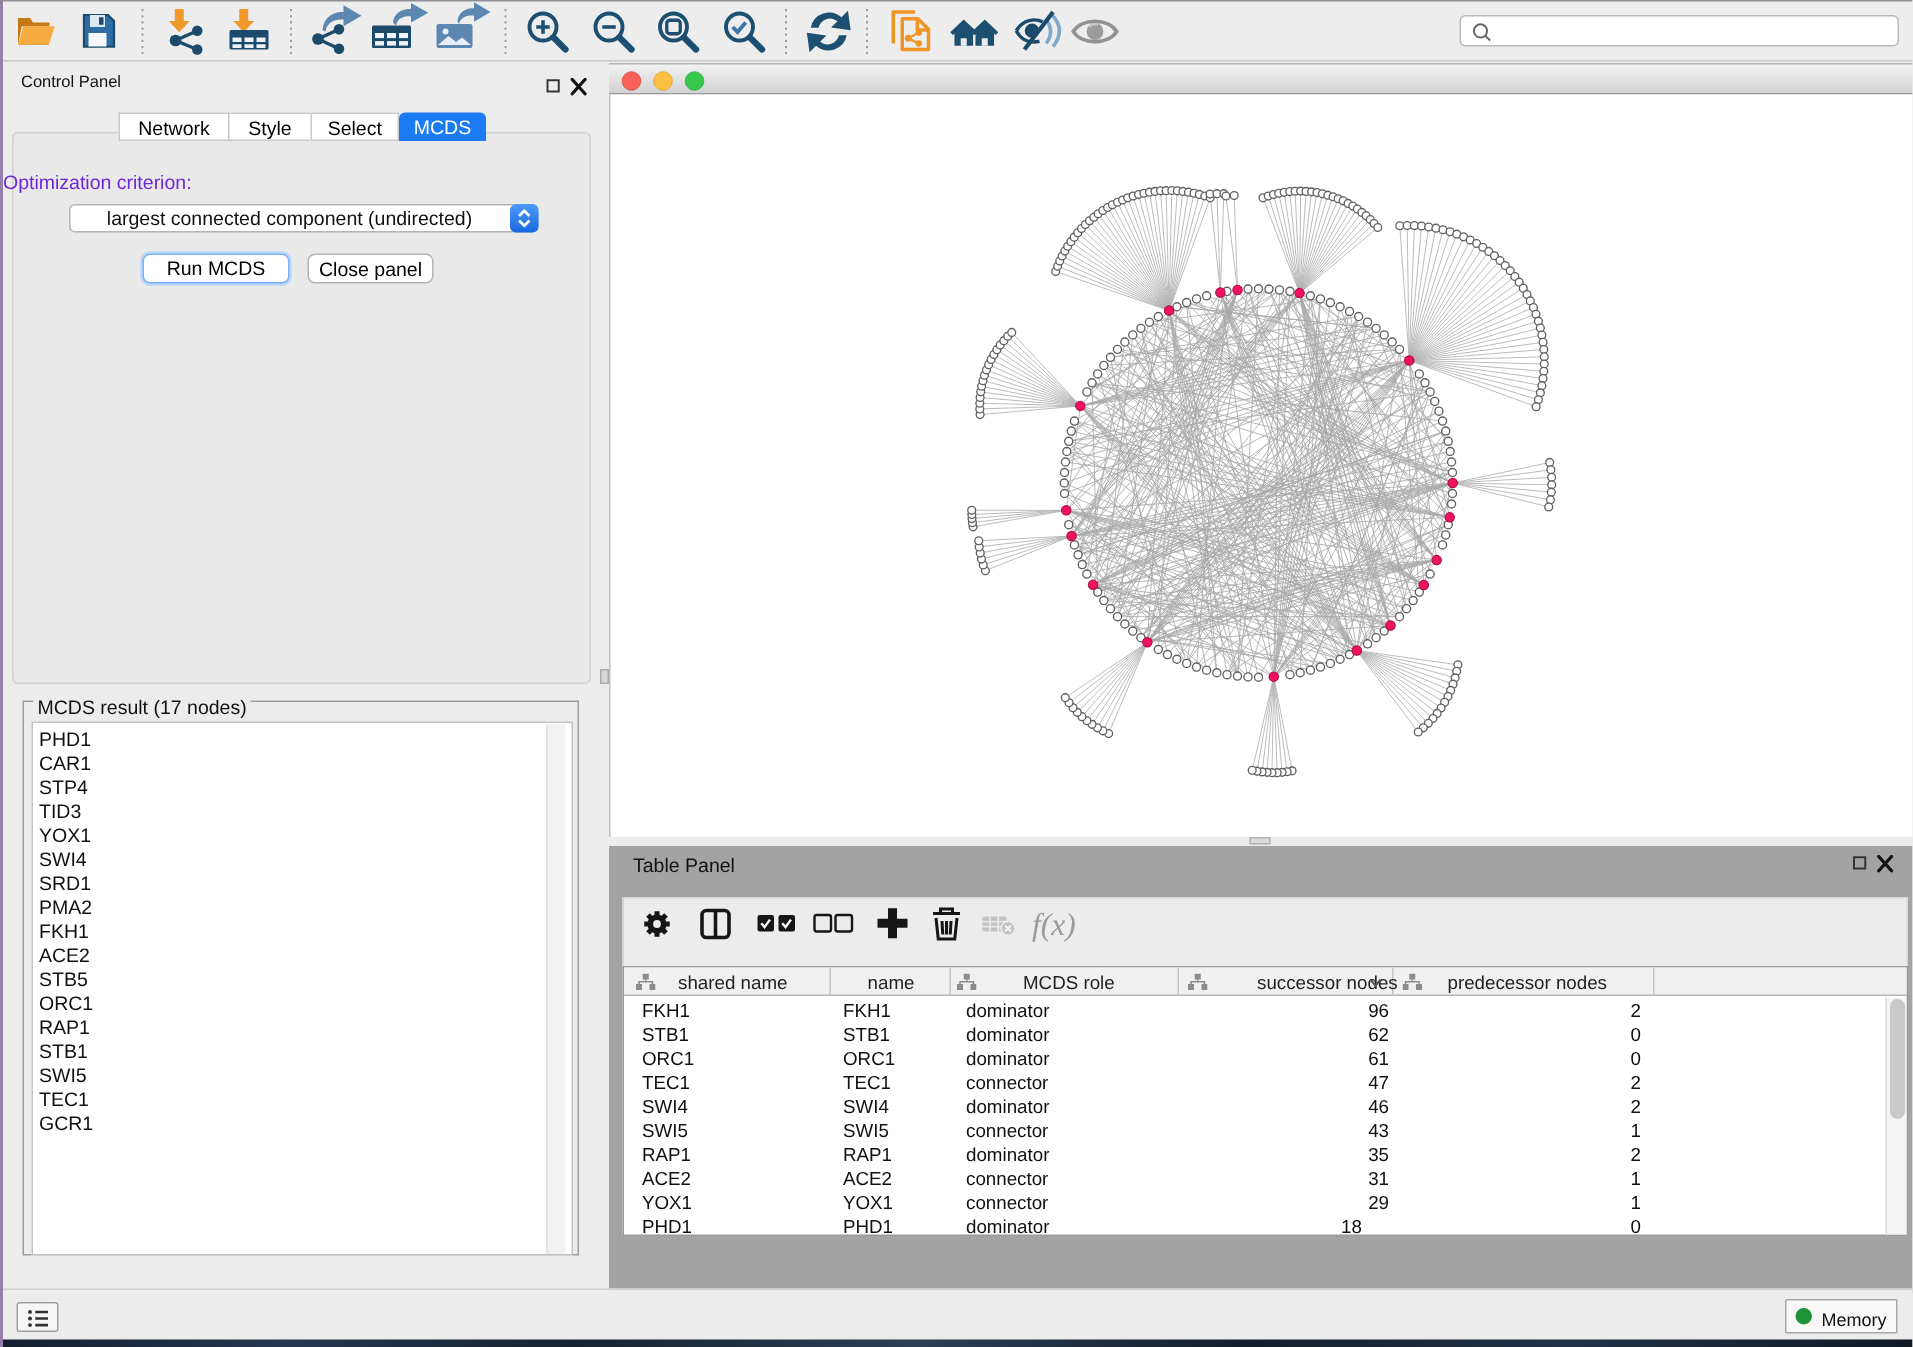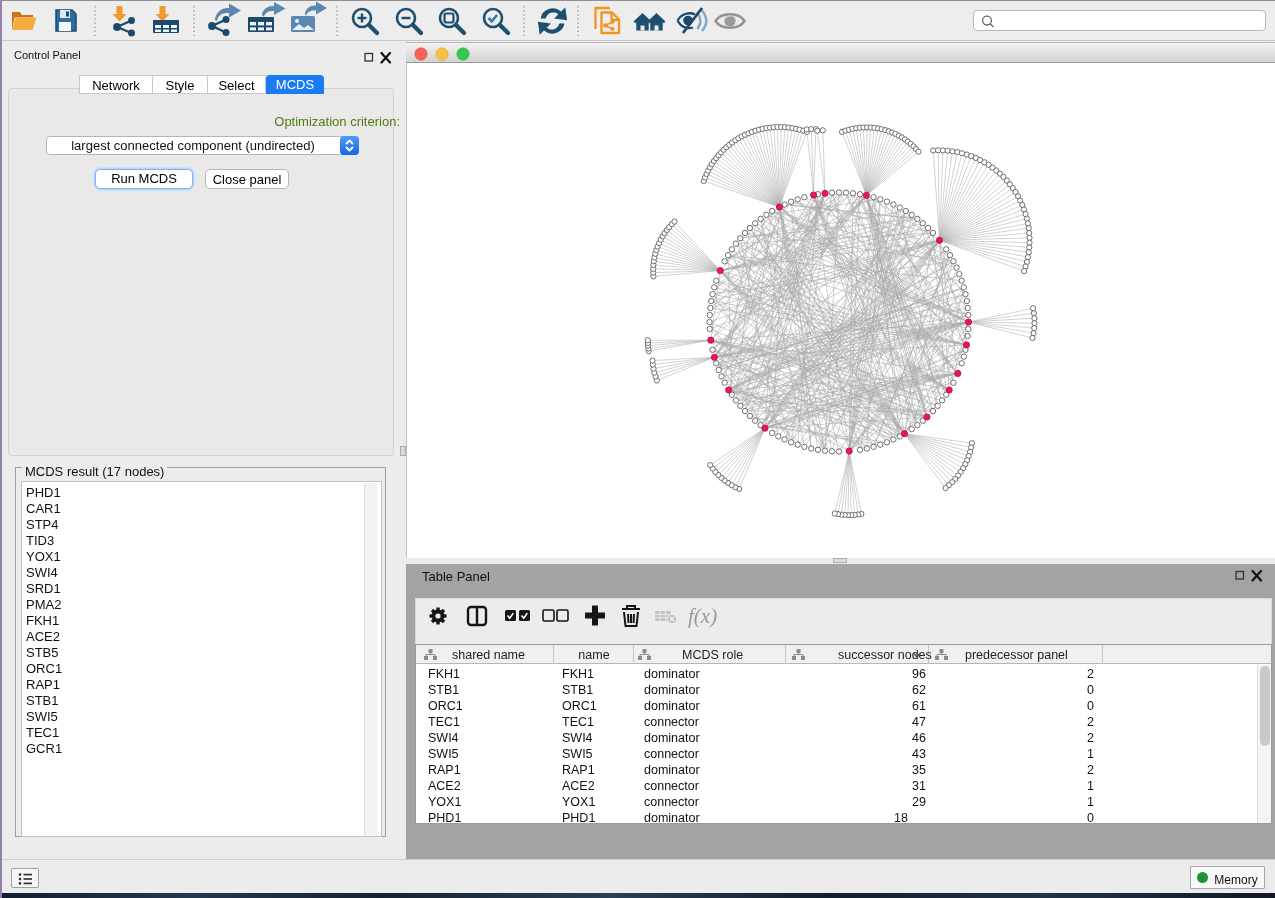--- a/index.html
+++ b/index.html
@@ -183,21 +183,21 @@
   </svg>
 
   <div class="abs" style="left:6px;top:46px;width:386px;height:368px;background:#e9e9e9;border:1px solid #d2d2d2;border-radius:4px;"></div>
 
   <div class="abs" style="left:77px;top:33px;height:19px;display:flex;font-size:13px;text-align:center;">
     <div style="background:#fff;border:1px solid #c8c8c8;border-right:none;width:73px;padding-top:2px;">Network</div>
     <div style="background:#fff;border:1px solid #c8c8c8;border-right:none;width:55px;padding-top:2px;">Style</div>
     <div style="background:#fff;border:1px solid #c8c8c8;width:59px;padding-top:2px;">Select</div>
     <div style="background:#1a7bf4;color:#fff;border-radius:4px 4px 0 0;width:58px;padding-top:2px;">MCDS</div>
   </div>
-  <div class="abs" style="left:0px;top:72px;width:398px;text-align:right;font-size:13px;color:#4d7c0f;">Optimization criterion:</div>
+  <div class="abs" style="left:0px;top:72px;width:398px;text-align:left;font-size:13px;color:#6d28d9;">Optimization criterion:</div>
 
   <div class="abs" style="left:44px;top:94px;width:313px;height:19px;background:#fff;border:1px solid #b5b5b5;border-radius:4px;font-size:13px;">
     <div class="abs" style="left:0;top:1px;width:292px;text-align:center;color:#111;">largest connected component (undirected)</div>
     <div class="abs" style="right:-1px;top:-1px;width:19px;height:19px;background:linear-gradient(#4f9bfa,#1767e0);border-radius:4px;">
       <svg width="19" height="19" viewBox="0 0 19 19">
           <path d="M6 8 L9.5 4.5 L13 8 M6 11 L9.5 14.5 L13 11" fill="none" stroke="#fff" stroke-width="1.8" stroke-linejoin="round"></path>
         </svg>
     </div>
   </div>
 
@@ -1094,21 +1094,21 @@
     <div class="abs" style="left:0;top:0;width:855px;height:19px;background:#f0f0f0;border-bottom:1px solid #b6b6b6;font-size:12.5px;color:#222;">
       <div class="abs" style="left:0;top:0;width:138px;height:19px;border-right:1px solid #c6c6c6;"></div>
       <div class="abs" style="left:138px;top:0;width:80px;height:19px;border-right:1px solid #c6c6c6;"></div>
       <div class="abs" style="left:218px;top:0;width:152px;height:19px;border-right:1px solid #c6c6c6;"></div>
       <div class="abs" style="left:370px;top:0;width:143px;height:19px;border-right:1px solid #c6c6c6;"></div>
       <div class="abs" style="left:513px;top:0;width:174px;height:19px;border-right:1px solid #c6c6c6;"></div>
       <div class="abs" style="left:36px;top:3px;">shared name</div>
       <div class="abs" style="left:146px;top:3px;width:64px;text-align:center;">name</div>
       <div class="abs" style="left:266px;top:3px;">MCDS role</div>
       <div class="abs" style="left:422px;top:3px;">successor nodes</div>
-      <div class="abs" style="left:549px;top:3px;">predecessor panel</div>
+      <div class="abs" style="left:549px;top:3px;">predecessor nodes</div>
       <svg class="abs" style="left:496px;top:6px;" width="10" height="8" viewBox="0 0 10 8">
           <path d="M1.5 2 L5 6 L8.5 2" fill="none" stroke="#555" stroke-width="1.5"></path>
         </svg>
       
       <g>
       <svg class="abs" style="left:8px;top:4px;" width="13" height="12" viewBox="0 0 13 12">
             <g fill="#8b8b8b">
               <rect x="4.5" y="0" width="4" height="4"></rect>
               <rect x="0" y="7" width="4" height="4"></rect>
               <rect x="9" y="7" width="4" height="4"></rect>

